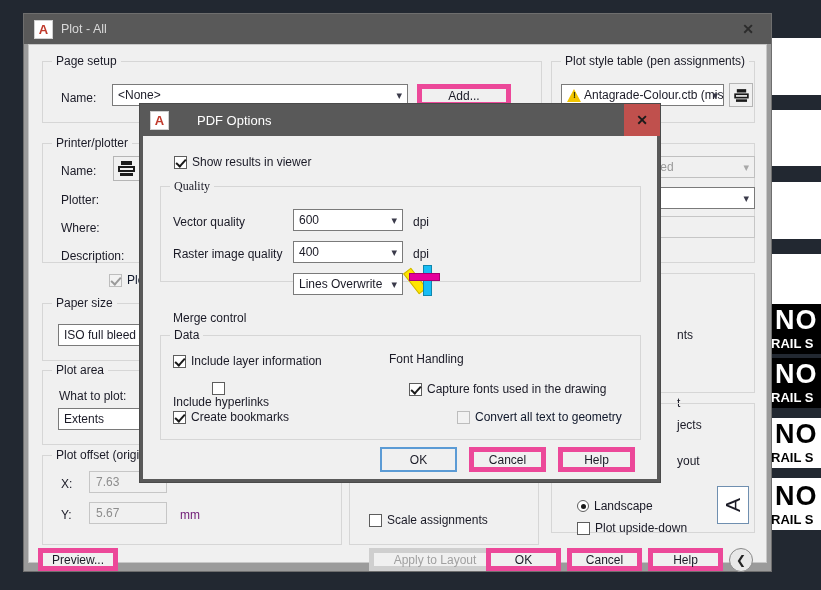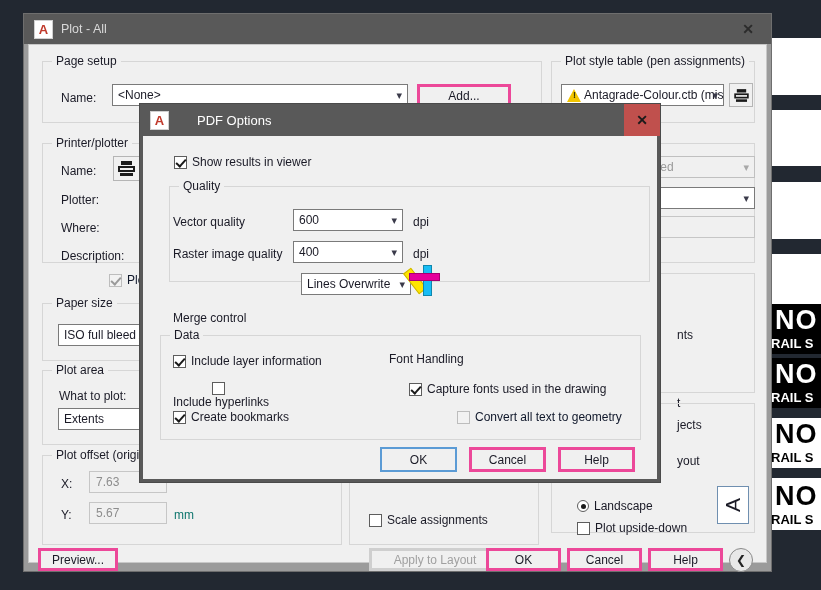--- a/index.html
+++ b/index.html
@@ -153,21 +153,21 @@
     font-size: 12px;
     color: #1a1a26;
     white-space: nowrap;
   }
   .lbl {
     position: absolute;
     font-size: 12px;
     color: #1a1a26;
     white-space: nowrap;
   }
-  .lbl.dim { color: #0f766e; }
+  .lbl.dim { color: #701a75; margin-left: 6px; }
 
   
   .combo {
     position: absolute;
     box-sizing: border-box;
     background: #ffffff;
     border: 1px solid #7a7a7a;
     height: 22px;
     display: flex;
     align-items: center;
@@ -204,21 +204,21 @@
     padding-left: 6px;
     font-size: 12px;
     color: #8d8d8d;
   }
 
   
   .btn {
     position: absolute;
     box-sizing: border-box;
     background: #f0f0f0;
-    border: 3px solid #ec4899;
+    border: 5px solid #ec4899;
     display: flex;
     align-items: center;
     justify-content: center;
     font-size: 12px;
     color: #1a1a26;
     height: 23px;
   }
   .btn.disabled {
     color: #a0a0a0;
     border-color: #cfcfcf;
@@ -607,39 +607,39 @@
     <div id="pdf-close">✕</div>
   </div>
 
   <div id="pdf-body">
 
     <div class="cb checked" style="left:31px;top:19px;">
       <span class="box"></span>
       <span>Show results in viewer</span>
     </div>
 
-    <div class="group" style="left:26px;top:50px;width:481px;height:96px;">
+    <div class="group" style="left:17px;top:50px;width:481px;height:96px;font-family:Liberation Serif, serif;">
       <div class="legend">Quality</div>
     </div>
     <div class="lbl" style="left:30px;top:79px;">Vector quality</div>
     <div class="combo" style="left:150px;top:73px;width:110px;">
       <span>600</span>
       <span class="caret">▾</span>
     </div>
     <div class="lbl" style="left:270px;top:79px;">dpi</div>
 
     <div class="lbl" style="left:30px;top:111px;">Raster image quality</div>
     <div class="combo" style="left:150px;top:105px;width:110px;">
       <span>400</span>
       <span class="caret">▾</span>
     </div>
     <div class="lbl" style="left:270px;top:111px;">dpi</div>
 
     <div class="lbl" style="left:30px;top:143px;margin-top:32px;">Merge control</div>
-    <div class="combo" style="left:158px;top:137px;width:110px;">
+    <div class="combo" style="left:150px;top:137px;width:110px;">
       <span>Lines Overwrite</span>
       <span class="caret">▾</span>
     </div>
     <div class="cmy-icon" style="left:265px;top:128px;">
       <div class="yel"></div>
       <div class="cyan"></div>
       <div class="mag"></div>
     </div>
 
     <div class="group" style="left:17px;top:199px;width:481px;height:105px;">

